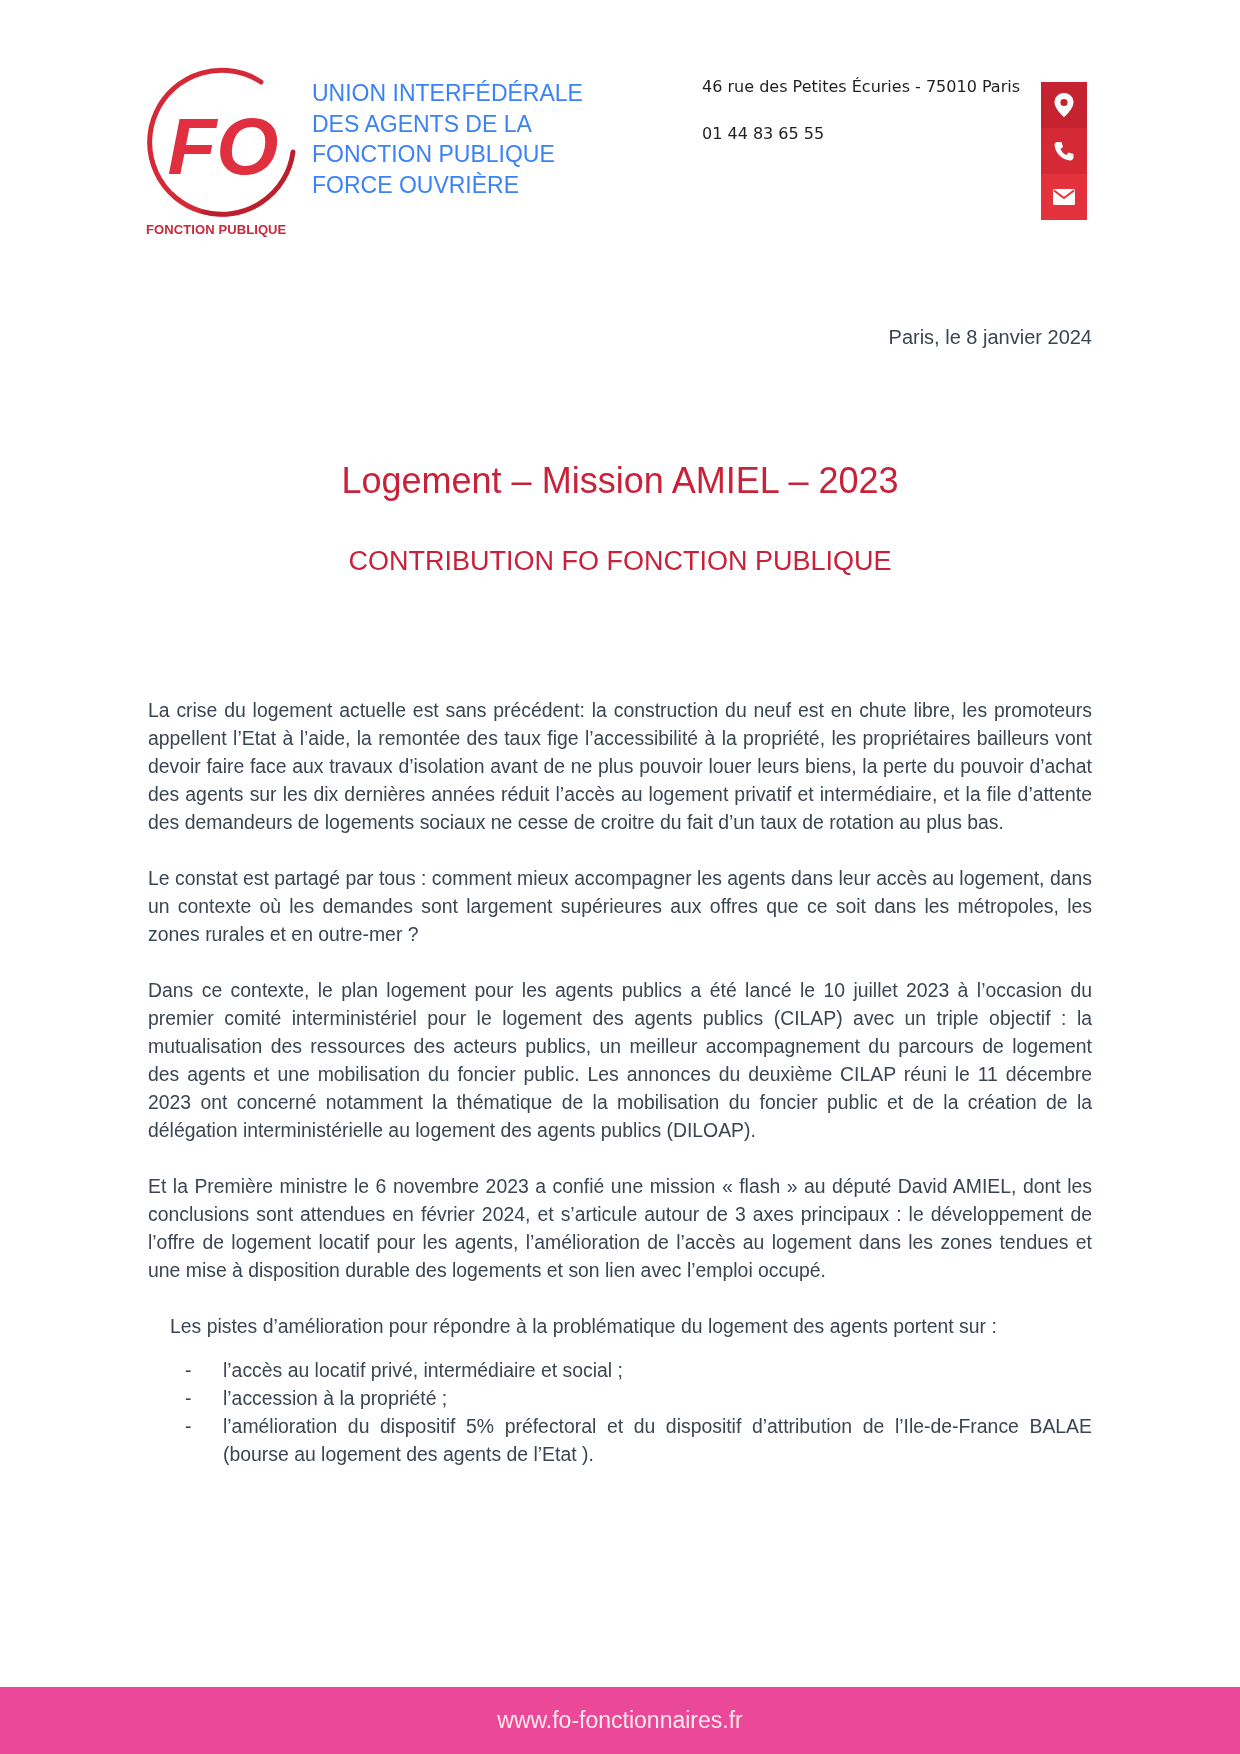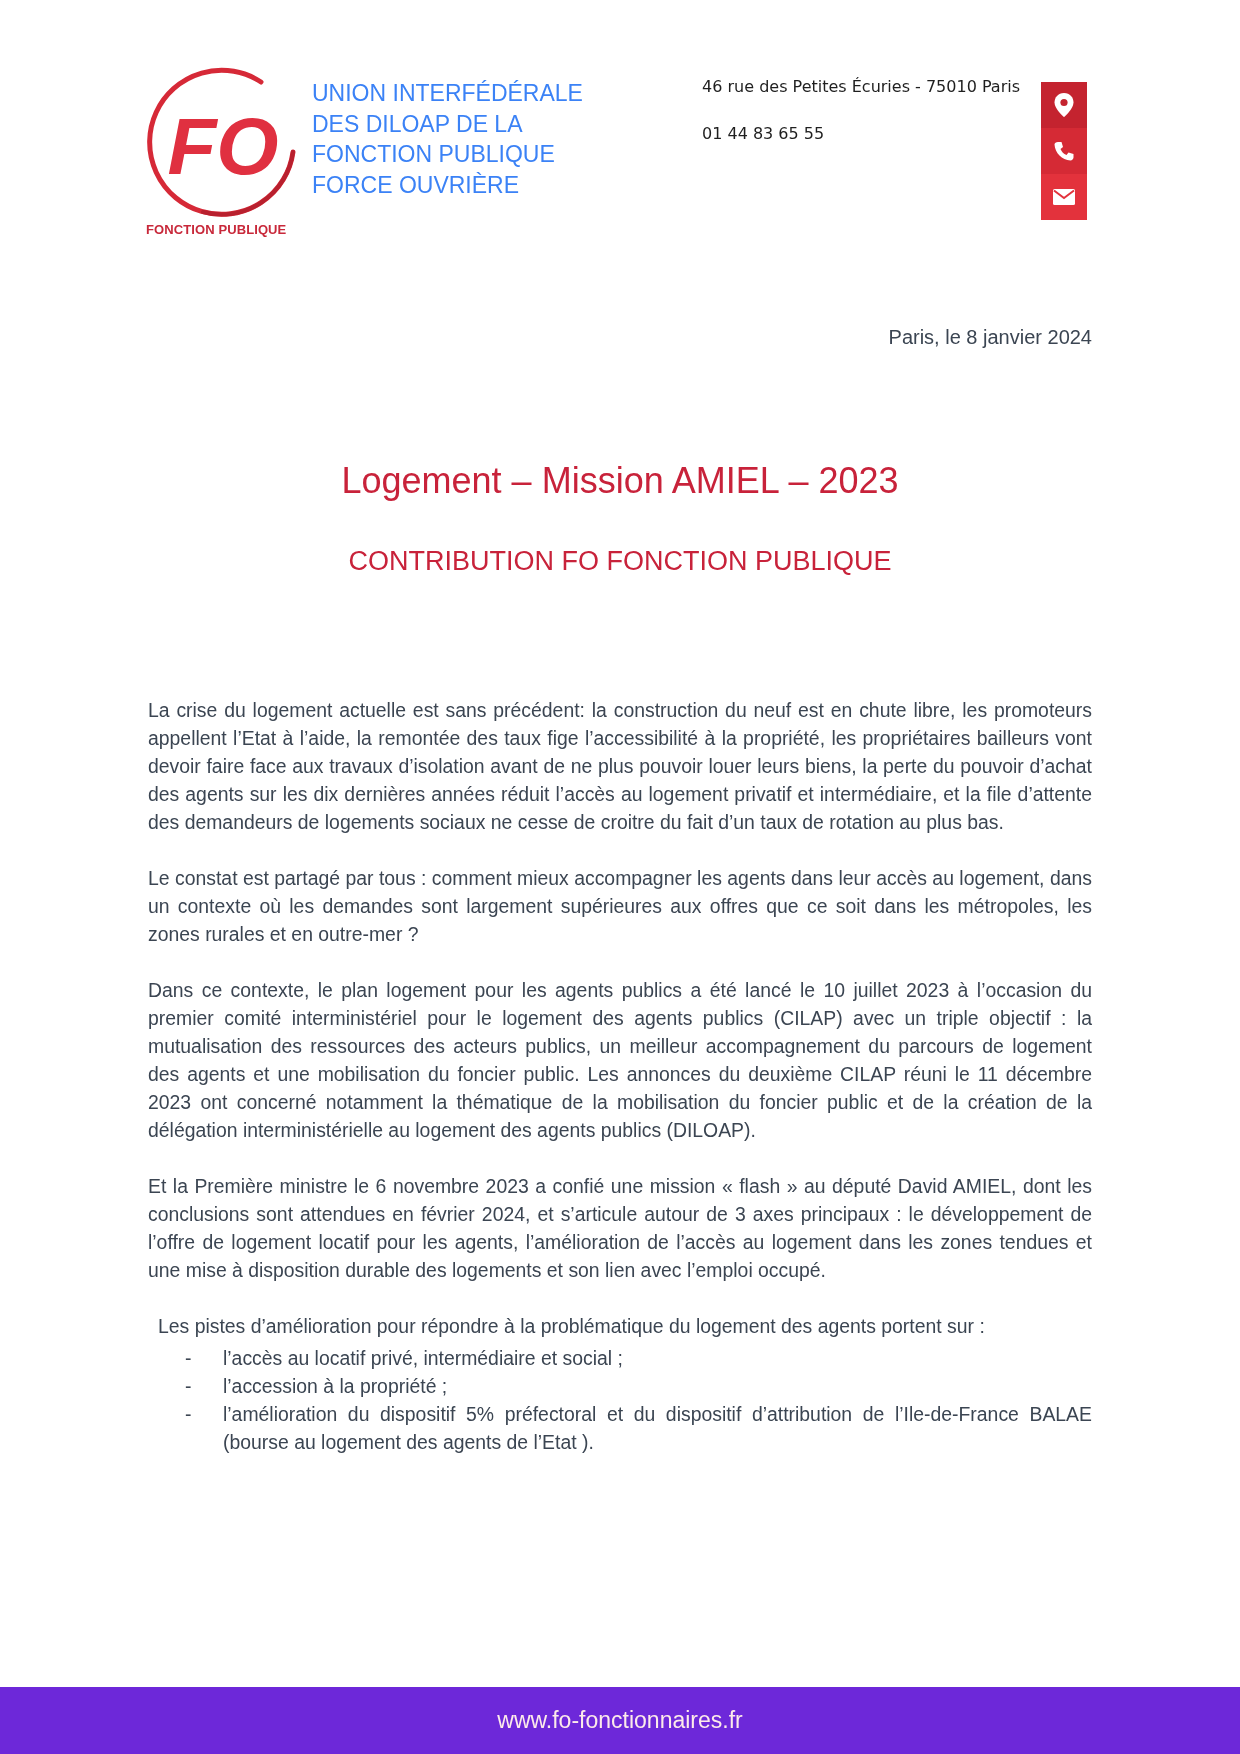--- a/index.html
+++ b/index.html
@@ -48,47 +48,47 @@
     position: absolute; left: 0; width: 1240px; top: 546px; text-align: center;
     font-family: "Liberation Sans", sans-serif; font-size: 27px; color: #c8223a;
   }
   
   .body-text {
     position: absolute; left: 148px; width: 944px; top: 696px;
     font-family: "Liberation Sans", sans-serif; font-size: 19.4px; line-height: 28px;
     color: #3b4552; text-align: justify;
   }
   .body-text p { margin: 0 0 28px 0; }
-  .intro-list { margin: 4px; padding-left: 6px; }
+  .intro-list { margin: 16px; padding-left: 6px; }
   .bullets { list-style: none; margin: 0; padding: 0; }
   .bullets li { position: relative; padding-left: 75px; }
   .bullets li .dash { position: absolute; left: 37px; top: 0; }
 
   
   .footer {
     position: absolute; left: 0; top: 1687px; width: 1240px; height: 67px;
-    background: #6d28d9; display: flex; align-items: center; justify-content: center;
+    background: #ec4899; display: flex; align-items: center; justify-content: center;
   }
   .footer span { font-family: "Liberation Sans", sans-serif; font-size: 23px; color: #fdeaea; }
 </style>
 </head>
 <body>
 
 <div class="logo">
   <svg width="160" height="160" viewBox="0 0 160 160">
     <path d="M118 20 A72 72 0 1 0 150 90" fill="none" stroke="#d62937" stroke-width="5" stroke-linecap="round"></path>
     <path d="M150 90 A72 72 0 0 1 60 150" fill="none" stroke="#b8202e" stroke-width="4" stroke-linecap="round"></path>
     <text x="80" y="112" text-anchor="middle" font-family="Liberation Sans, sans-serif" font-weight="bold" font-style="italic" font-size="80" fill="#e03040">FO</text>
   </svg>
 </div>
 <div class="logo-caption">FONCTION PUBLIQUE</div>
 
 <div class="org-name">
   <div>UNION INTERFÉDÉRALE</div>
-  <div>DES DILOAP DE LA</div>
+  <div>DES AGENTS DE LA</div>
   <div>FONCTION PUBLIQUE</div>
   <div>FORCE OUVRIÈRE</div>
 </div>
 
 <div class="contact">
   <div>46 rue des Petites Écuries - 75010 Paris</div>
   <div>01 44 83 65 55</div>
 </div>
 <div class="icon-box">
   <div class="icon-cell c1">

